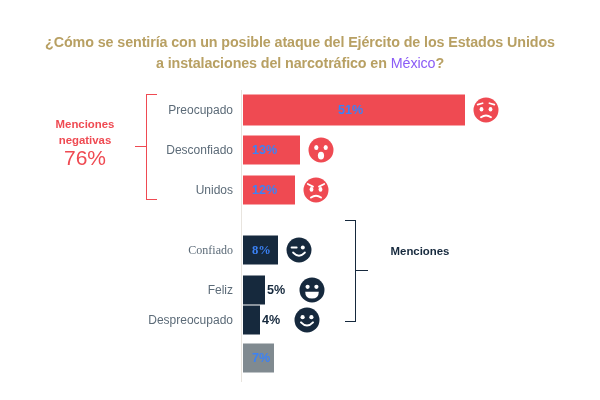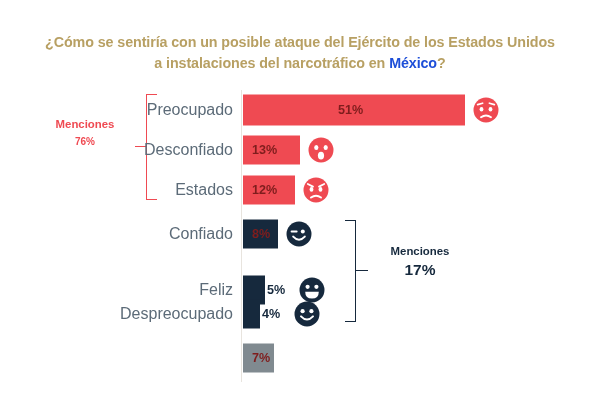--- a/index.html
+++ b/index.html
@@ -27,22 +27,22 @@
     top: 32px;
     width: 600px;
     text-align: center;
     color: #b8a063;
     font-size: 14.3px;
     line-height: 21px;
     font-weight: 600;
     letter-spacing: -0.1px;
   }
   #chart-title .bold {
-    font-weight: 700;
-    color: #1d4ed8;
+    font-weight: 400;
+    color: #8b5cf6;
   }
   #chart-title .line2 { display: block; }
 
   
   #plot {
     position: absolute;
     left: 0;
     top: 88px;
     width: 600px;
     height: 300px;
@@ -64,41 +64,41 @@
     height: 40px;
   }
 
   .cat-label {
     position: absolute;
     right: 367px;           
     width: 140px;
     text-align: right;
     top: 50%;
     transform: translateY(-50%);
-    font-size: 16px;
+    font-size: 12px;
     color: #5c6b78;
     font-weight: 400;
     white-space: nowrap;
   }
 
   .bar {
     position: absolute;
     left: 243px;
     top: 50%;
     transform: translateY(-50%);
     height: 29px;
     border-radius: 0;
   }
   .bar.tall { height: 31px; }
 
   .bar-value-in {
     position: absolute;
     top: 50%;
     transform: translateY(-50%);
-    color: #7f1d1d;
+    color: #3b82f6;
     font-size: 12.6px;
     font-weight: 700;
     white-space: nowrap;
   }
   .bar-value-out {
     position: absolute;
     top: 50%;
     transform: translateY(-50%);
     color: #16293d;
     font-size: 12.6px;
@@ -142,22 +142,22 @@
     color: #ef4a52;
     line-height: 16px;
   }
   #neg-annotation .lbl {
     display: block;
     font-size: 11.4px;
     font-weight: 700;
   }
   #neg-annotation .pct {
     display: block;
-    font-size: 10px;
-    font-weight: 700;
+    font-size: 21px;
+    font-weight: 400;
     margin-top: 2px;
   }
 
   .bracket-pos {
     position: absolute;
     left: 345px;
     top: 132px;
     width: 11px;
     height: 102px;
     border: 1.4px solid #16293d;
@@ -204,28 +204,28 @@
   </div>
 
   <div id="plot">
 
     <div class="axis-line"></div>
 
     <div class="bracket-neg"></div>
     <div class="bracket-neg-stem"></div>
     <div id="neg-annotation">
       <span class="lbl">Menciones</span>
+      <span class="lbl">negativas</span>
       <span class="pct">76%</span>
     </div>
 
     <div class="bracket-pos"></div>
     <div class="bracket-pos-stem"></div>
     <div id="pos-annotation">
       <span class="lbl">Menciones</span>
-      <span class="pct">17%</span>
     </div>
 
     <div id="rows">
         <div class="row" style="top: 2px;">
           <div class="cat-label">Preocupado</div>
           <div class="bar tall" style="width: 222px; background: rgb(239, 74, 82);"></div>
           <div class="bar-value-in" style="left: 338px;">51%</div>
           <div class="face" style="left: 473px;"><svg viewBox="0 0 26 26" width="26" height="26">
               <circle cx="13" cy="13" r="12.5" fill="#ef4a52"></circle>
               <ellipse cx="8.5" cy="12.2" rx="1.9" ry="2.3" fill="#ffffff"></ellipse>
@@ -240,33 +240,33 @@
           <div class="bar" style="width: 57px; background: rgb(239, 74, 82);"></div>
           <div class="bar-value-in" style="left: 252px; text-align: center;">13%</div>
           <div class="face" style="left: 308px;"><svg viewBox="0 0 26 26" width="26" height="26">
               <circle cx="13" cy="13" r="12.5" fill="#ef4a52"></circle>
               <ellipse cx="8.3" cy="10.5" rx="2.1" ry="2.6" fill="#ffffff"></ellipse>
          <ellipse cx="17.7" cy="10.5" rx="2.1" ry="2.6" fill="#ffffff"></ellipse>
          <ellipse cx="13" cy="18.6" rx="3.1" ry="3.9" fill="#ffffff"></ellipse>
             </svg></div>
         </div>
         <div class="row" style="top: 82px;">
-          <div class="cat-label">Estados</div>
+          <div class="cat-label">Unidos</div>
           <div class="bar" style="width: 52px; background: rgb(239, 74, 82);"></div>
           <div class="bar-value-in" style="left: 252px;">12%</div>
           <div class="face" style="left: 303px;"><svg viewBox="0 0 26 26" width="26" height="26">
               <circle cx="13" cy="13" r="12.5" fill="#ef4a52"></circle>
               <ellipse cx="8.5" cy="12.4" rx="1.9" ry="2.3" fill="#ffffff"></ellipse>
          <ellipse cx="17.5" cy="12.4" rx="1.9" ry="2.3" fill="#ffffff"></ellipse>
          <path d="M4.8 7.0 L10.0 9.6" stroke="#ffffff" stroke-width="1.8" stroke-linecap="round"></path>
          <path d="M21.2 7.0 L16.0 9.6" stroke="#ffffff" stroke-width="1.8" stroke-linecap="round"></path>
          <path d="M8 20.6 Q13 17.0 18 20.6" stroke="#ffffff" stroke-width="1.9" fill="none" stroke-linecap="round"></path>
             </svg></div>
         </div>
-        <div class="row" style="top: 126px;">
+        <div class="row" style="top: 142px; font-family: Liberation Serif, serif;">
           <div class="cat-label">Confiado</div>
           <div class="bar" style="width: 35px; background: rgb(22, 41, 61);"></div>
           <div class="bar-value-in" style="left: 252px;">8%</div>
           <div class="face" style="left: 286px;"><svg viewBox="0 0 26 26" width="26" height="26">
               <circle cx="13" cy="13" r="12.5" fill="#16293d"></circle>
               <path d="M5.6 10.6 L10.6 10.6" stroke="#ffffff" stroke-width="2.0" stroke-linecap="round"></path>
          <circle cx="16.8" cy="10.4" r="2.0" fill="#ffffff"></circle>
          <path d="M7.2 15.6 Q13 21.8 18.8 15.6" stroke="#ffffff" stroke-width="2.0" fill="none" stroke-linecap="round"></path>
             </svg></div>
         </div>
@@ -274,21 +274,21 @@
           <div class="cat-label">Feliz</div>
           <div class="bar" style="width: 22px; background: rgb(22, 41, 61);"></div>
           <div class="bar-value-out" style="left: 267px;">5%</div>
           <div class="face" style="left: 299px;"><svg viewBox="0 0 26 26" width="26" height="26">
               <circle cx="13" cy="13" r="12.5" fill="#16293d"></circle>
               <circle cx="8.6" cy="9.8" r="2.1" fill="#ffffff"></circle>
          <circle cx="17.4" cy="9.8" r="2.1" fill="#ffffff"></circle>
          <path d="M6.2 14.8 L19.8 14.8 Q19.8 21.6 13 21.6 Q6.2 21.6 6.2 14.8 Z" fill="#ffffff"></path>
             </svg></div>
         </div>
-        <div class="row" style="top: 206px;">
+        <div class="row" style="top: 212px;">
           <div class="cat-label">Despreocupado</div>
           <div class="bar" style="width: 17px; background: rgb(22, 41, 61);"></div>
           <div class="bar-value-out" style="left: 262px;">4%</div>
           <div class="face" style="left: 294px;"><svg viewBox="0 0 26 26" width="26" height="26">
               <circle cx="13" cy="13" r="12.5" fill="#16293d"></circle>
               <circle cx="8.6" cy="10.2" r="2.1" fill="#ffffff"></circle>
          <circle cx="17.4" cy="10.2" r="2.1" fill="#ffffff"></circle>
          <path d="M7.0 15.4 Q13 21.8 19.0 15.4" stroke="#ffffff" stroke-width="2.0" fill="none" stroke-linecap="round"></path>
             </svg></div>
         </div>

